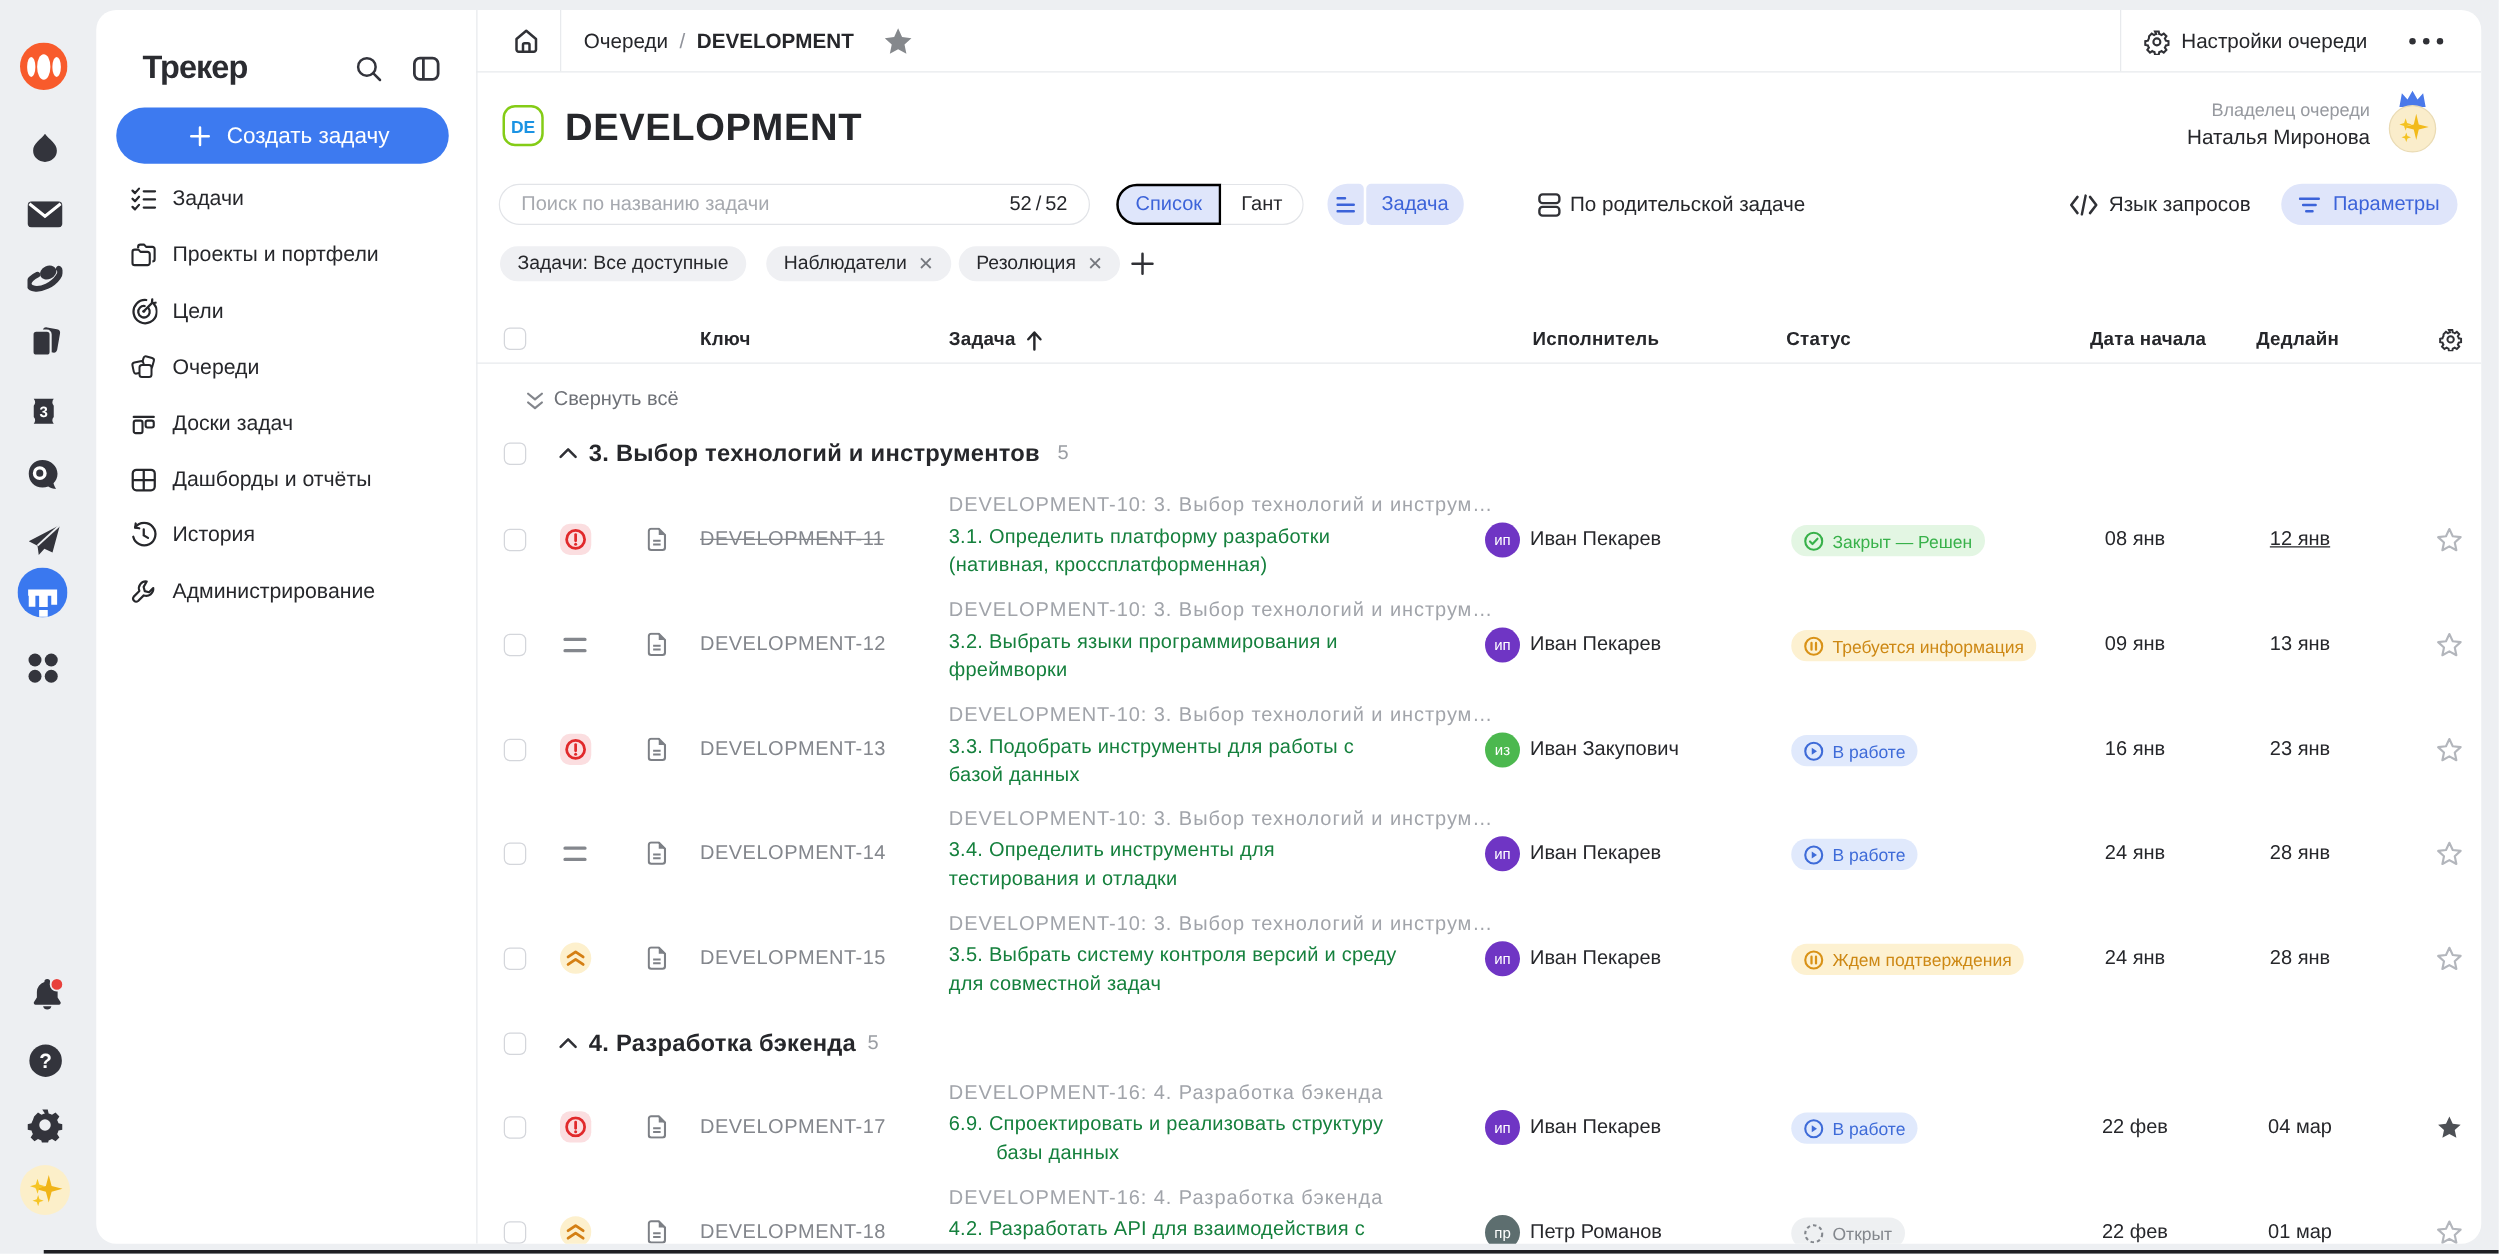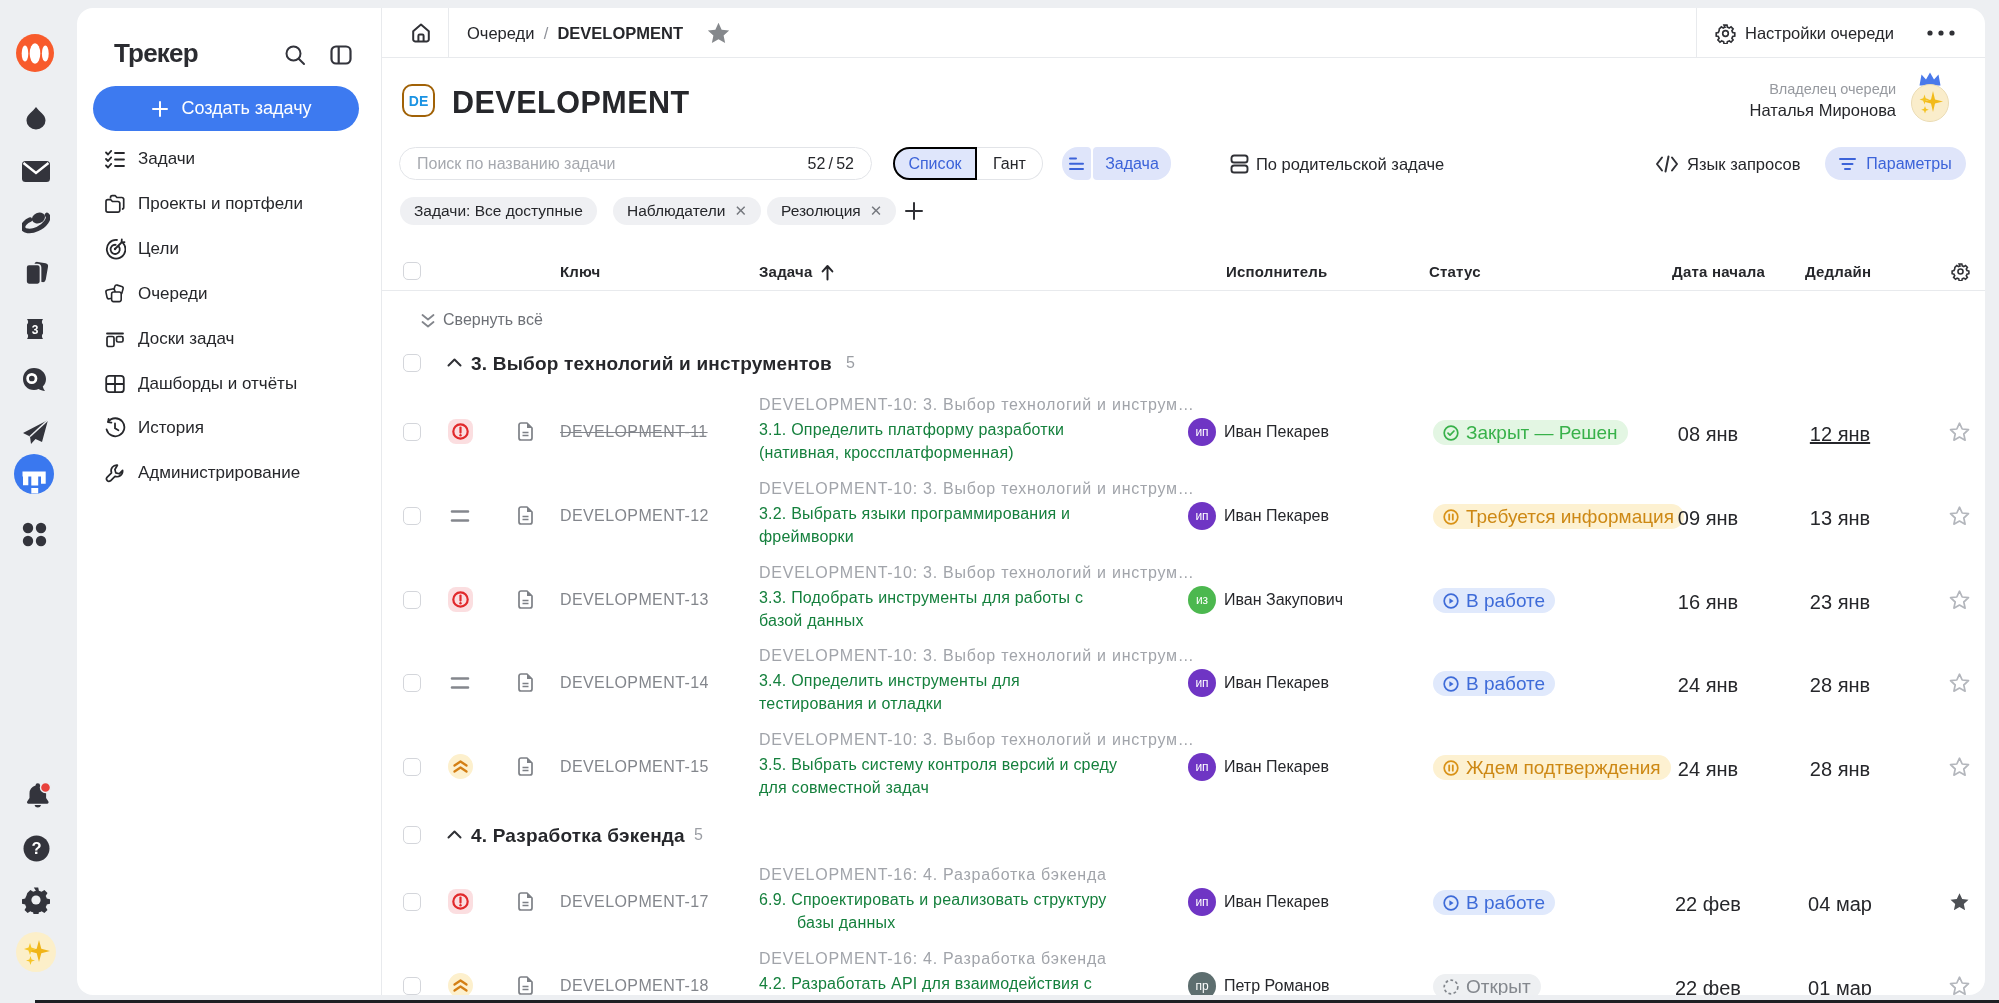--- a/index.html
+++ b/index.html
@@ -23,26 +23,26 @@
   .chip .x { color:#75787e; font-size:15px; }
   .pill-blue { background:#dfe5fa; color:#3c63d9; }
   
   .cb { position:absolute; width:18px; height:18px; border:1.5px solid #d4d6db; border-radius:5px; background:#fff; }
   .th { position:absolute; font-size:15px; font-weight:700; letter-spacing:0.2px; color:#26272b; top:255px; }
   .key { position:absolute; font-size:16px; letter-spacing:0.4px; color:#83868c; }
   .task-parent { position:absolute; left:682px; font-size:16px; letter-spacing:0.75px; color:#a1a4aa; white-space:nowrap; }
   .task-line { position:absolute; left:682px; font-size:16px; letter-spacing:0.2px; color:#15803d; white-space:nowrap; }
   .avatar { position:absolute; width:28px; height:28px; border-radius:50%; color:#fff; font-size:12px; display:flex; align-items:center; justify-content:center; }
   .name { position:absolute; font-size:16px; color:#26272b; }
-  .badge { position:absolute; height:25px; border-radius:13px; display:flex; align-items:center; gap:7px; padding:0 10px; font-size:19px; }
+  .badge { position:absolute; height:25px; border-radius:13px; display:flex; align-items:center; gap:7px; padding:0 10px; font-size:14px; }
   .b-green { background:#e3f6e3; color:#38b14a; }
   .b-yellow { background:#fdf1d1; color:#cd8814; }
   .b-blue { background:#e0e9fc; color:#3e6bd8; }
   .b-gray { background:#eef0f2; color:#83878d; }
-  .date { position:absolute; width:92px; text-align:center; font-size:20px; color:#26272b; }
+  .date { position:absolute; width:92px; text-align:center; font-size:16px; color:#26272b; }
   .group-title { position:absolute; font-size:19px; font-weight:700; letter-spacing:0.2px; color:#26272b; }
   .group-count { position:absolute; font-size:16px; color:#9b9ea4; }
   .prio { position:absolute; width:25px; height:25px; border-radius:8px; display:flex; align-items:center; justify-content:center; }
 </style>
 </head>
 <body>
 
   <div id="rail">
     <svg class="abs" style="left:16px;top:34px" width="38" height="38" viewBox="0 0 38 38">
       <circle cx="19" cy="19" r="19" fill="#f85b2c"></circle>
@@ -190,21 +190,21 @@
         <path fill="none" stroke="#303136" stroke-width="1.9" d="M10.3 2.5 h3.4 l.5 2.4 a7.4 7.4 0 0 1 2 .9 l2.1-1.4 l2.4 2.4 l-1.4 2.1 a7.4 7.4 0 0 1 .9 2 l2.4 .5 v3.4 l-2.4 .5 a7.4 7.4 0 0 1 -.9 2 l1.4 2.1 l-2.4 2.4 l-2.1 -1.4 a7.4 7.4 0 0 1 -2 .9 l-.5 2.4 h-3.4 l-.5 -2.4 a7.4 7.4 0 0 1 -2 -.9 l-2.1 1.4 l-2.4 -2.4 l1.4 -2.1 a7.4 7.4 0 0 1 -.9 -2 l-2.4 -.5 v-3.4 l2.4 -.5 a7.4 7.4 0 0 1 .9 -2 L4.9 6.8 l2.4 -2.4 l2.1 1.4 a7.4 7.4 0 0 1 2 -.9 Z"></path>
         <circle cx="12" cy="12" r="3.2" fill="none" stroke="#303136" stroke-width="1.9"></circle>
       </svg>
       <div class="abs bc-text" style="left:1668px;">Настройки очереди</div>
       <svg class="abs" style="left:1850px;top:22px" width="28" height="6" viewBox="0 0 28 6">
         <circle cx="3" cy="3" r="2.6" fill="#303136"></circle>
         <circle cx="14" cy="3" r="2.6" fill="#303136"></circle>
         <circle cx="25" cy="3" r="2.6" fill="#303136"></circle>
       </svg>
 
-      <div class="abs" style="left:325px;top:76px;width:33px;height:33px;border:2px solid #a16207;border-radius:10px;background:#fff;display:flex;align-items:center;justify-content:center;font-size:14px;font-weight:700;color:#1b93e3;">DE</div>
+      <div class="abs" style="left:325px;top:76px;width:33px;height:33px;border:2px solid #84cc16;border-radius:10px;background:#fff;display:flex;align-items:center;justify-content:center;font-size:14px;font-weight:700;color:#1b93e3;">DE</div>
       <div class="abs" style="left:375px;top:77px;font-size:30.5px;font-weight:700;letter-spacing:0.5px;">DEVELOPMENT</div>
       <div class="abs" style="right:89px;top:73px;font-size:14.5px;color:#96999f;">Владелец очереди</div>
       <div class="abs" style="right:89px;top:93px;font-size:16.5px;">Наталья Миронова</div>
       <svg class="abs" style="left:1833px;top:62px" width="40" height="53" viewBox="0 0 40 53">
         <path d="M9.5 15.5 L11.5 4.5 L16 9.5 L20 2.5 L24 9.5 L28.5 4.5 L30.5 15.5 Z" fill="#4a79ea"></path>
         <circle cx="20" cy="33" r="18.5" fill="#faedcb" stroke="#eadbb4" stroke-width="1"></circle>
         <path d="M23 21 L25 29.5 L33 31.5 L25 33.5 L23 42 L21 33.5 L13 31.5 L21 29.5 Z" fill="#f2ba1b"></path>
         <path d="M14.5 24.5 L15.7 28.3 L19.5 29.5 L15.7 30.7 L14.5 34.5 L13.3 30.7 L9.5 29.5 L13.3 28.3 Z" fill="#f4c322"></path>
         <path d="M15 36 L16 38.8 L18.8 39.8 L16 40.8 L15 43.6 L14 40.8 L11.2 39.8 L14 38.8 Z" fill="#f4c322"></path>
       </svg>

